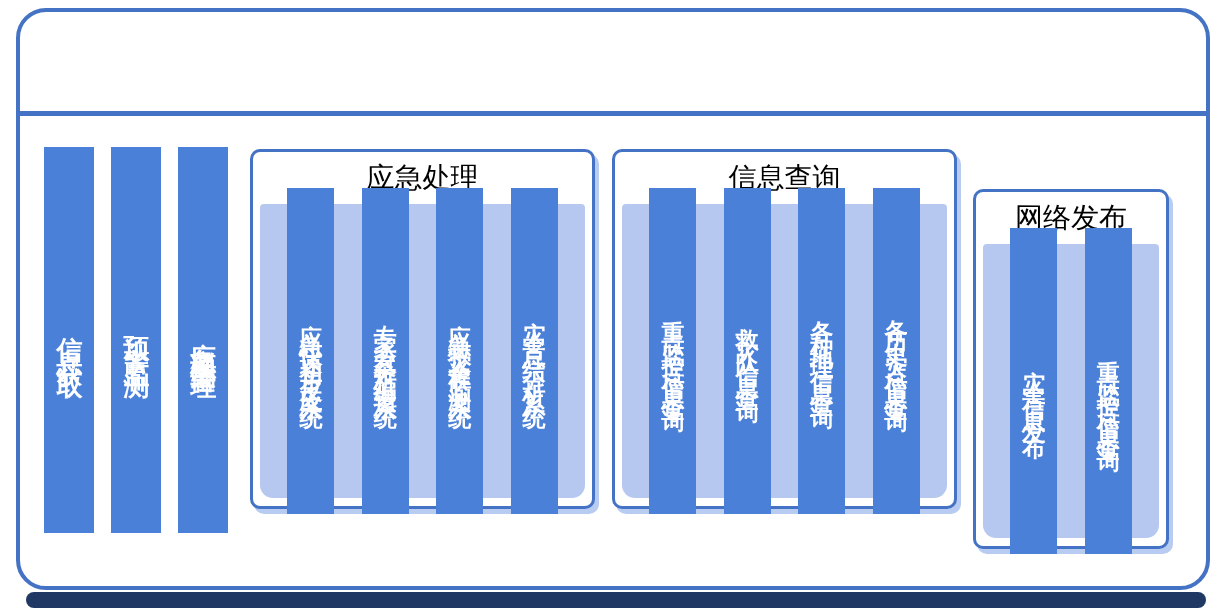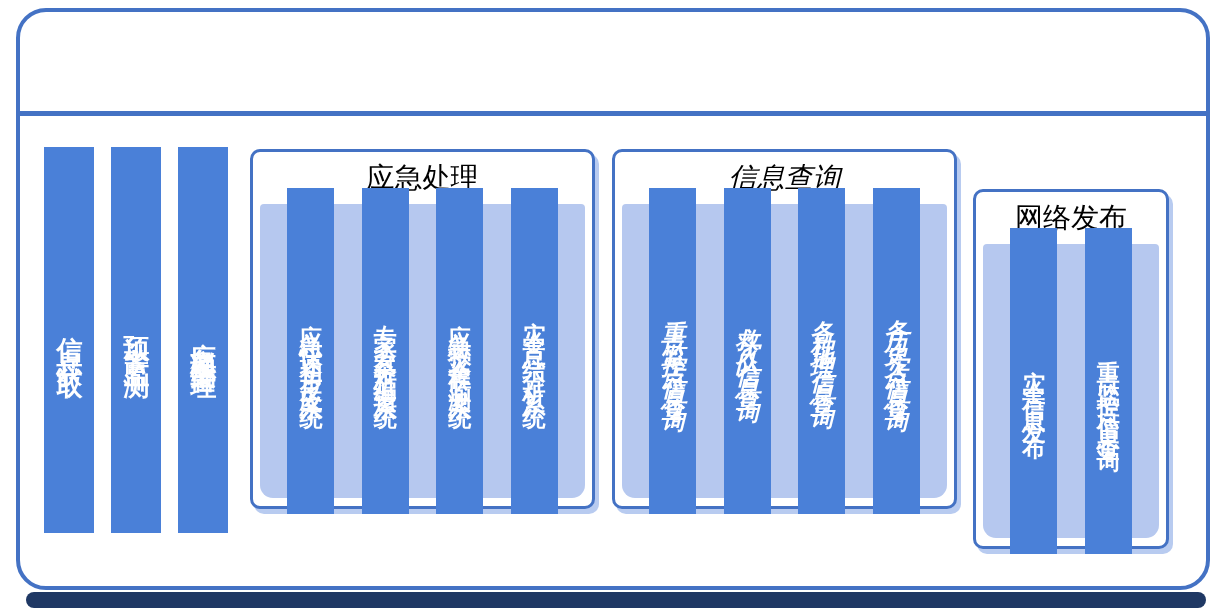--- a/index.html
+++ b/index.html
@@ -110,21 +110,21 @@
     text-orientation: upright;
     color: #ffffff;
     font-weight: bold;
     font-size: 23px;
     letter-spacing: var(--ls, 9px);
     font-family: "Liberation Serif", serif;
     line-height: 1;
   }
 
   #group-1 { left: 250px; width: 345px; }
-  #group-2 { left: 612px; width: 345px; font-style: italic; }
+  #group-2 { left: 612px; width: 345px; }
   #group-3 { left: 973px; width: 196px; margin-top: 40px; }
 </style>
 </head>
 <body>
 
 <div id="stage">
 
   <div class="outer-frame"></div>
   <div class="header-divider"></div>
 

